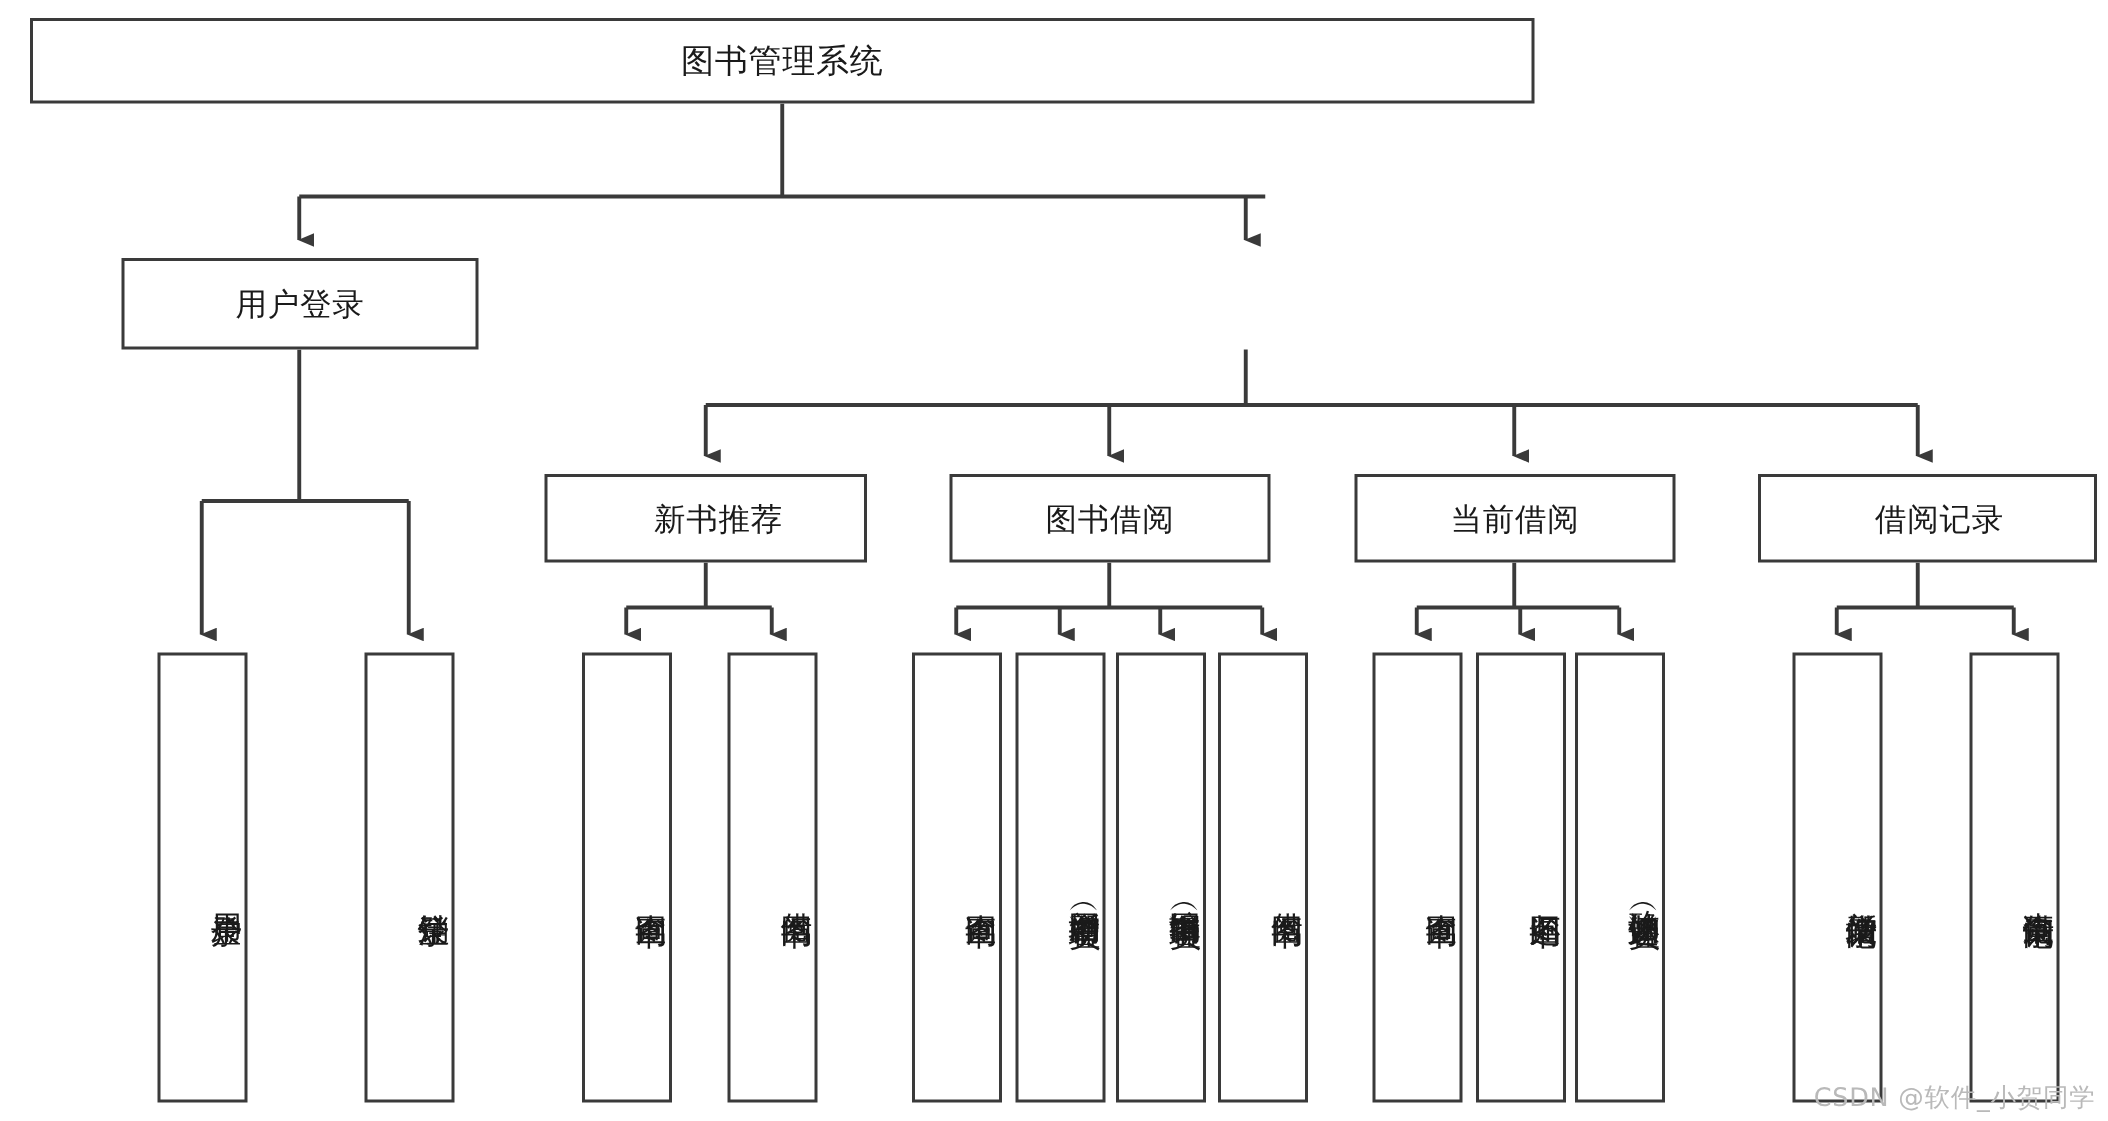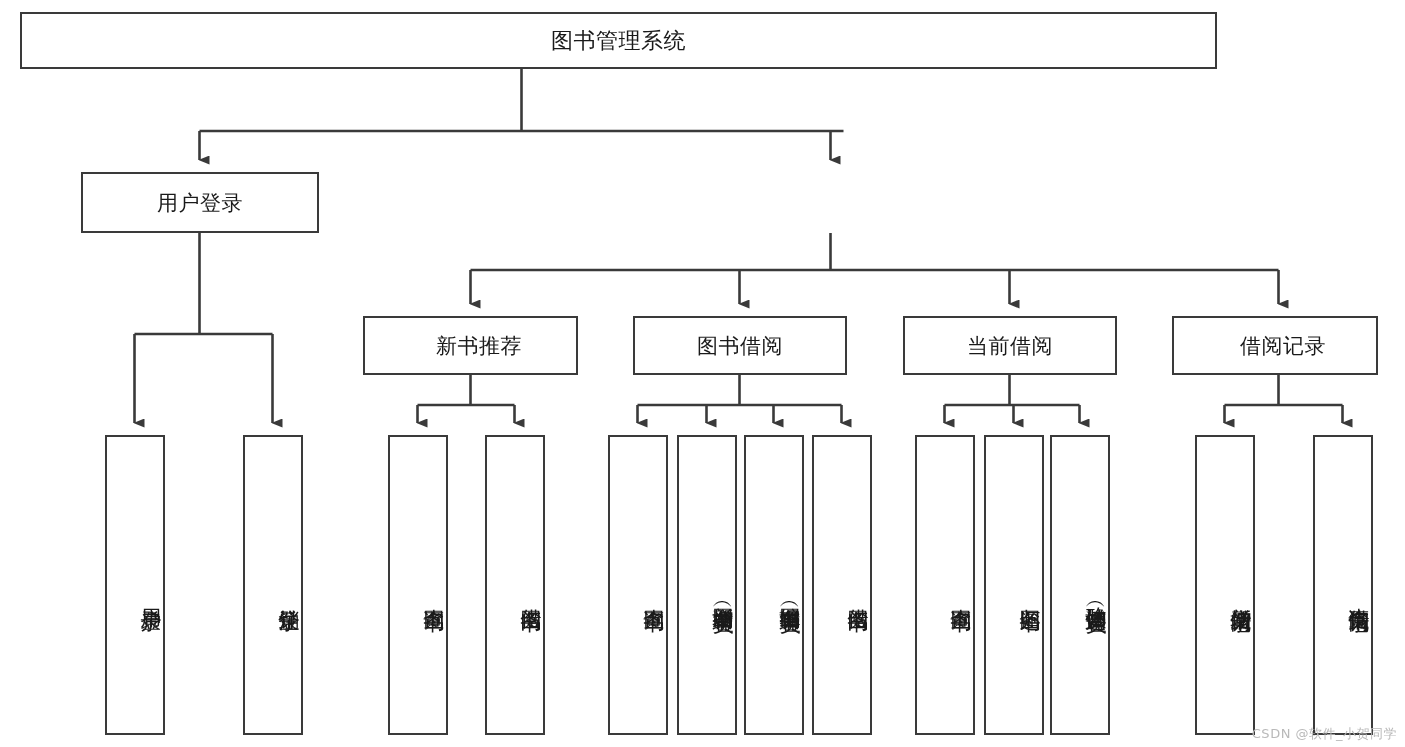--- a/index.html
+++ b/index.html
@@ -56,21 +56,21 @@
   }
   .node-v .vlabel {
     writing-mode: vertical-rl;
     text-orientation: upright;
     white-space: nowrap;
   }
   #watermark {
     position: absolute;
     right: 8px;
     bottom: 4px;
-    font-size: 13px;
+    font-size: 17px;
     color: #b9b9b9;
     white-space: nowrap;
     letter-spacing: 0.5px;
   }
 </style>
 </head>
 <body>
 
 <div id="diagram-canvas">
 
@@ -118,38 +118,38 @@
       <path d="M 1013.5 405 L 1013.5 423" marker-end="url(#arrowhead)"></path>
       <path d="M 1079.5 405 L 1079.5 423" marker-end="url(#arrowhead)"></path>
 
       <path d="M 1278.5 375 L 1278.5 405"></path>
       <path d="M 1224.5 405 L 1342.5 405"></path>
       <path d="M 1224.5 405 L 1224.5 423" marker-end="url(#arrowhead)"></path>
       <path d="M 1342.5 405 L 1342.5 423" marker-end="url(#arrowhead)"></path>
     </g>
   </svg>
 
-  <div class="node node-h node-root" style="left:20px; top:12px; width:1197px; height:57px;">
+  <div class="node node-h node-root" style="left:20px; top:12px; width:1003px; height:57px;">
     <span>图书管理系统</span>
   </div>
 
   <div class="node node-h" style="left:81px; top:172px; width:238px; height:61px;">
     <span>用户登录</span>
   </div>
 
   <div class="node node-h" style="left:363px; top:316px; width:215px; height:59px;padding-left:17px;">
     <span>新书推荐</span>
   </div>
   <div class="node node-h" style="left:903px; top:316px; width:214px; height:59px;">
     <span>当前借阅</span>
   </div>
   <div class="node node-h" style="left:633px; top:316px; width:214px; height:59px;">
     <span>图书借阅</span>
   </div>
-  <div class="node node-h" style="left:1172px; top:316px; width:206px; height:59px;padding-left:16px;">
+  <div class="node node-h" style="left:1172px; top:316px; width:226px; height:59px;padding-left:16px;">
     <span>借阅记录</span>
   </div>
 
   <div class="node node-v" style="left:105px; top:435px; width:60px; height:300px;">
     <span class="vlabel">用户登录</span>
   </div>
   <div class="node node-v" style="left:243px; top:435px; width:60px; height:300px;">
     <span class="vlabel">注销登录</span>
   </div>
   <div class="node node-v" style="left:388px; top:435px; width:60px; height:300px;">

